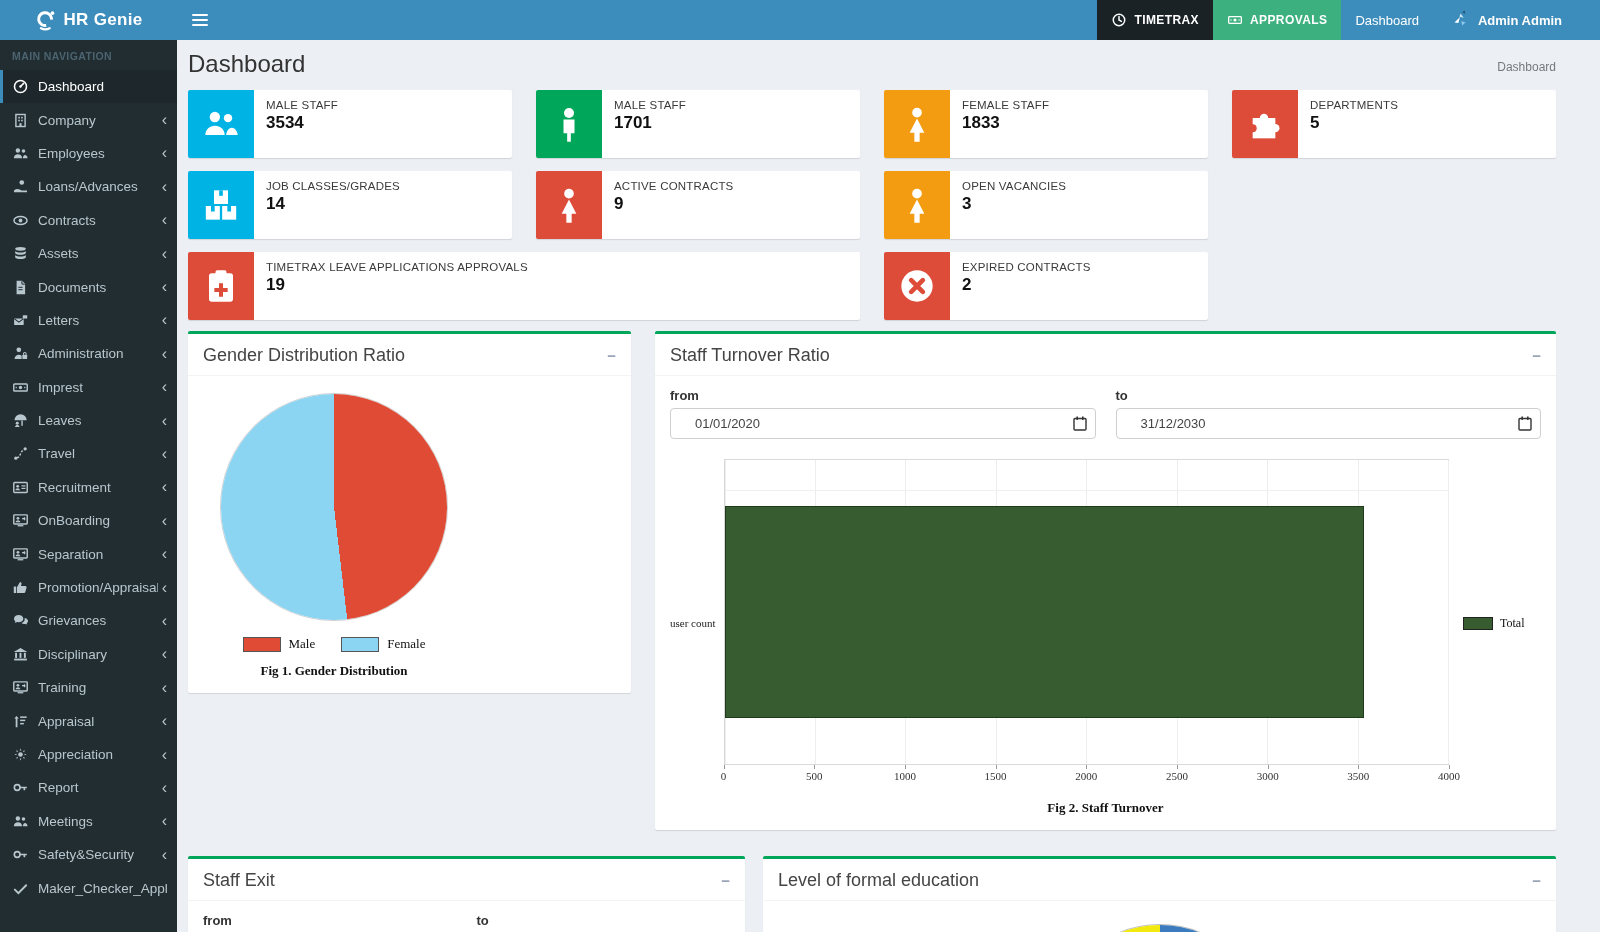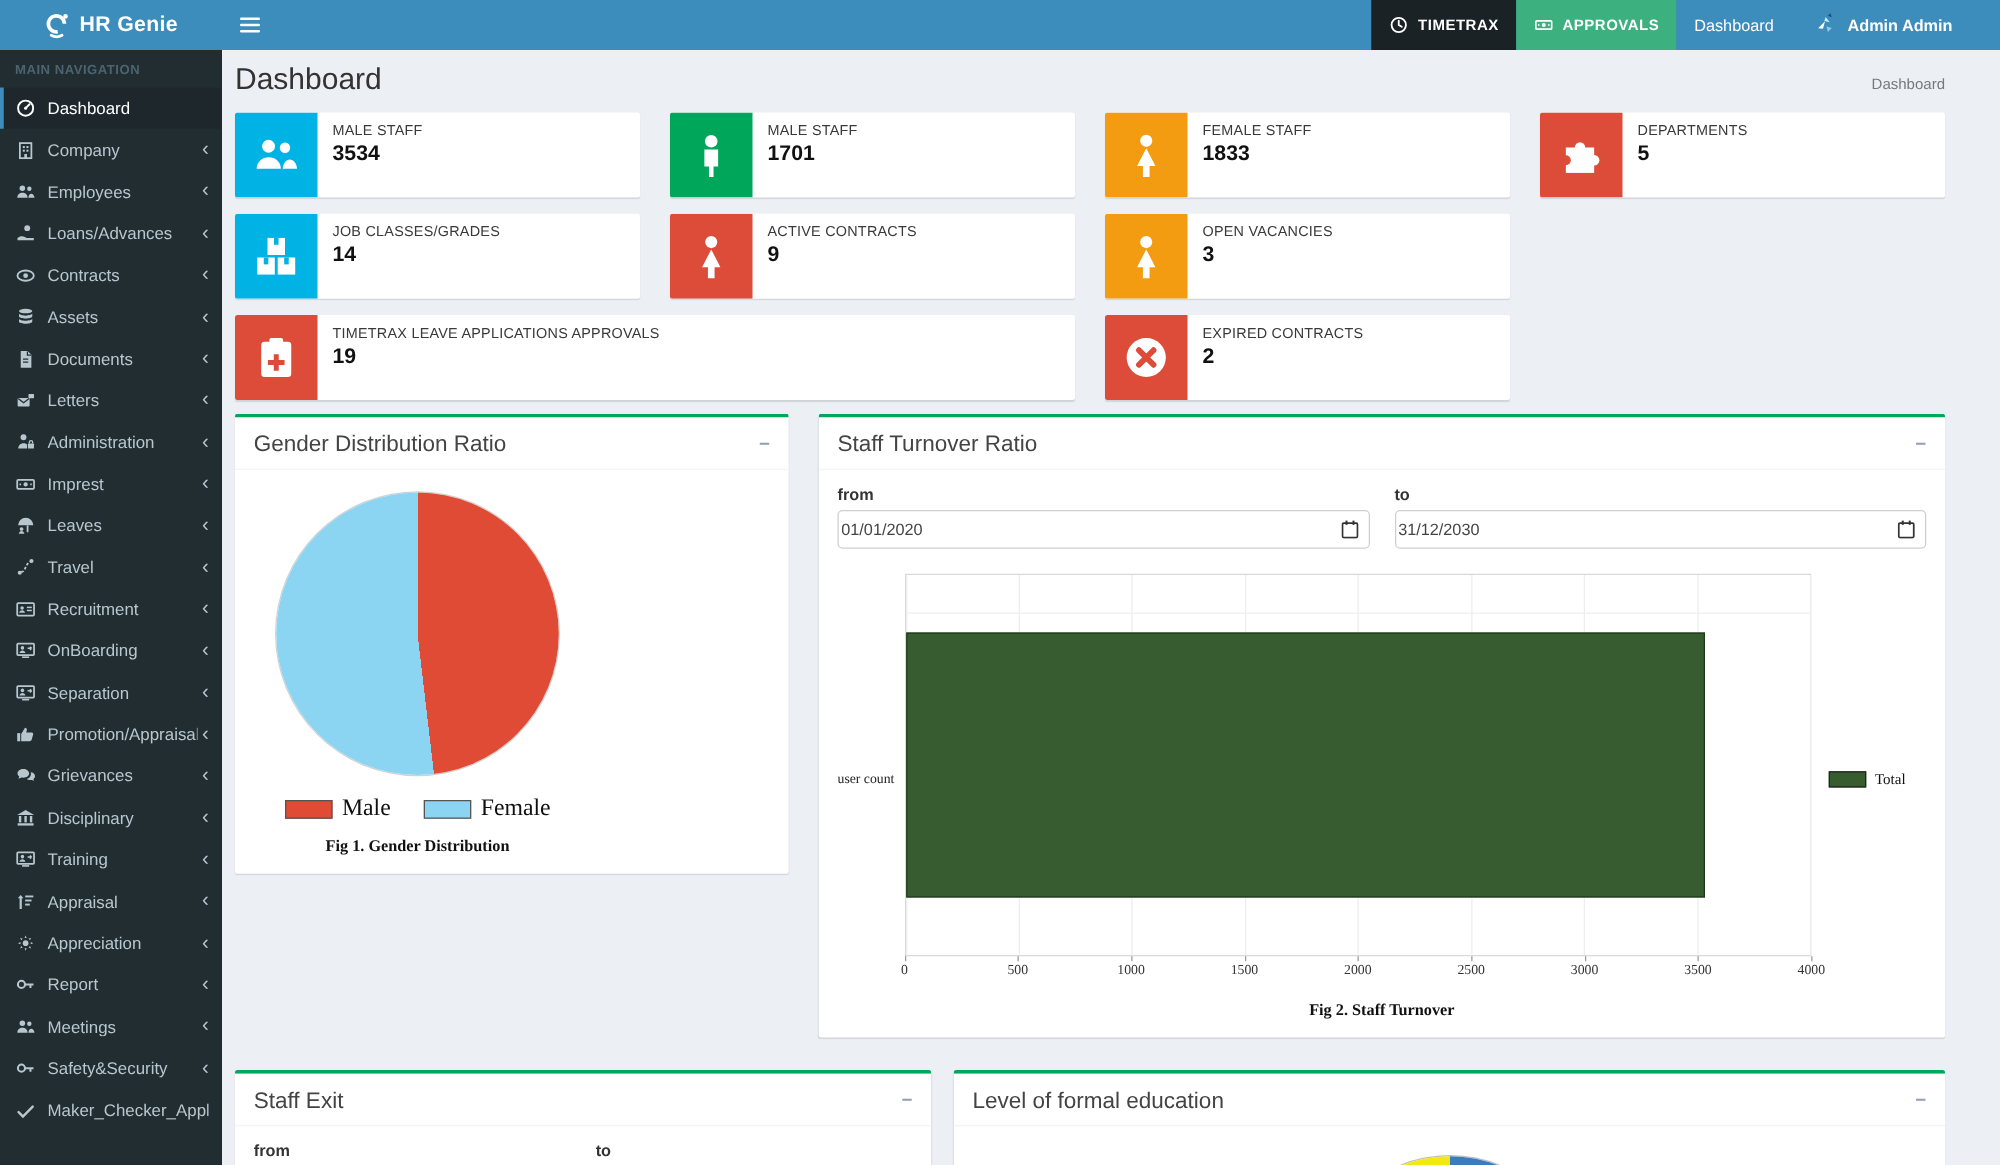--- a/index.html
+++ b/index.html
@@ -52,30 +52,30 @@
   .panel-title { font-size:18px; color:#444; }
   .collapse-btn { color:#97a0b3; font-size:15px; font-weight:bold; cursor:pointer; background:none; border:none; line-height:1; }
   .panel-body { padding:12px 15px 14px 15px; }
 
   .charts-row { display:grid; grid-template-columns:443px 1fr; column-gap:24px; align-items:start; margin-top:11px; }
   .bottom-row { display:grid; grid-template-columns:557px 1fr; column-gap:18px; align-items:start; margin-top:26px; }
 
   
   .pie-wrap { display:flex; flex-direction:column; align-items:center; width:fit-content; margin-left:18px; padding-top:6px; }
   .pie { width:226px; height:226px; border-radius:50%; box-shadow:0 0 0 1px rgba(0,0,0,.18); }
-  .pie-legend { display:flex; gap:26px; margin-top:16px; font-family:"Liberation Serif",serif; font-size:19px; color:#111; }
+  .pie-legend { display:flex; gap:26px; margin-top:16px; font-family:"Liberation Serif",serif; font-size:13px; color:#111; }
   .pie-legend .li { display:flex; align-items:center; gap:8px; }
   .pie-legend .sw { width:38px; height:15px; border:1px solid #555; }
   .fig-caption { margin-top:11px; font-family:"Liberation Serif",serif; font-weight:bold; font-size:13px; color:#111; }
 
   
   .ft-row { display:grid; grid-template-columns:1fr 1fr; column-gap:20px; }
   .ft-label { font-size:13px; font-weight:bold; color:#333; margin-bottom:5px; }
   .date-box { position:relative; }
-  .date-input { width:100%; height:31px; border:1px solid #cfcfcf; border-radius:4px; padding:0 30px 0 2px; font-size:13px; color:#444; font-family:"Liberation Sans",sans-serif; background:#fff; }
+  .date-input { width:100%; height:31px; border:1px solid #cfcfcf; border-radius:4px; padding:0 30px 0 24px; font-size:13px; color:#444; font-family:"Liberation Sans",sans-serif; background:#fff; }
   .cal-ico { position:absolute; right:9px; top:8px; width:14px; height:15px; cursor:pointer; }
 
   
   .bar-chart { display:flex; align-items:stretch; margin-top:20px; font-family:"Liberation Serif",serif; }
   .bc-ylabel { font-size:11px; color:#222; align-self:center; padding-right:8px; white-space:nowrap; }
   .bc-main { flex:1; }
   .bc-plot { position:relative; height:306px; border:1px solid #d9d9d9; background:#fff; }
   .bc-grid-v { position:absolute; top:0; bottom:0; width:1px; background:#ededed; }
   .bc-grid-h { position:absolute; left:0; right:0; height:1px; background:#f0f0f0; }
   .bc-bar { position:absolute; left:0; top:15%; height:70%; background:#365c2f; border:1px solid #1f3a1b; }

